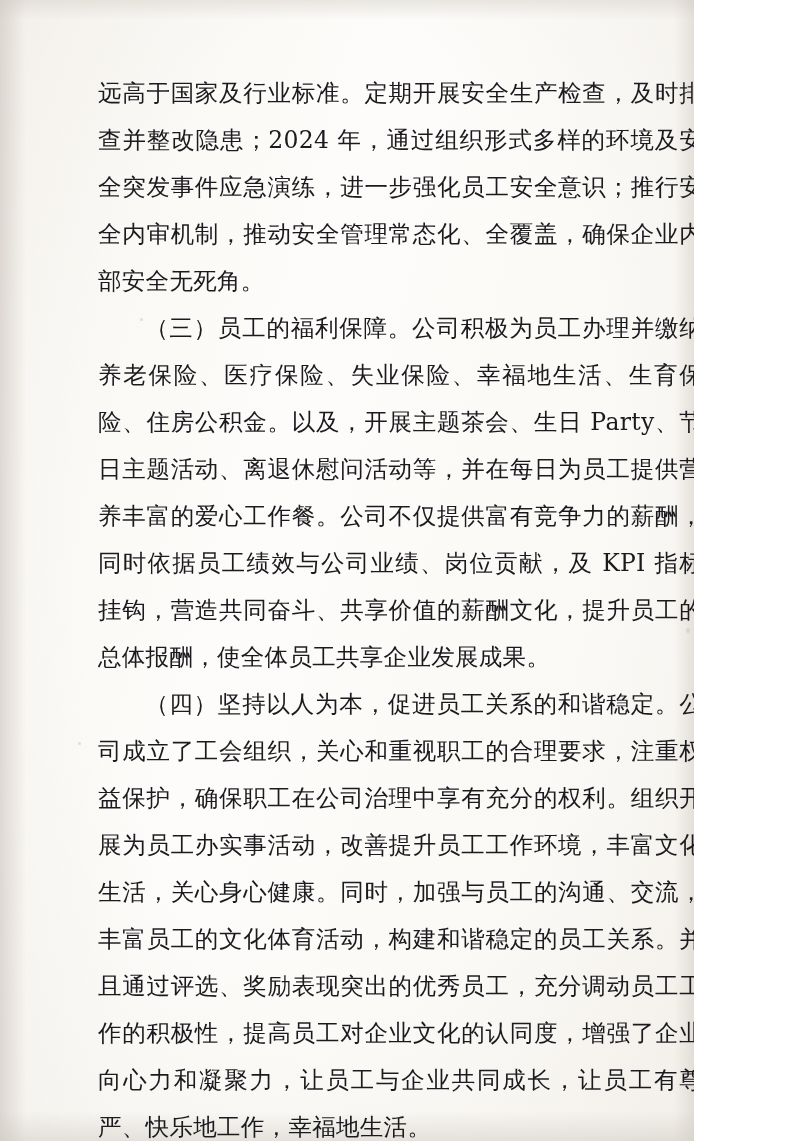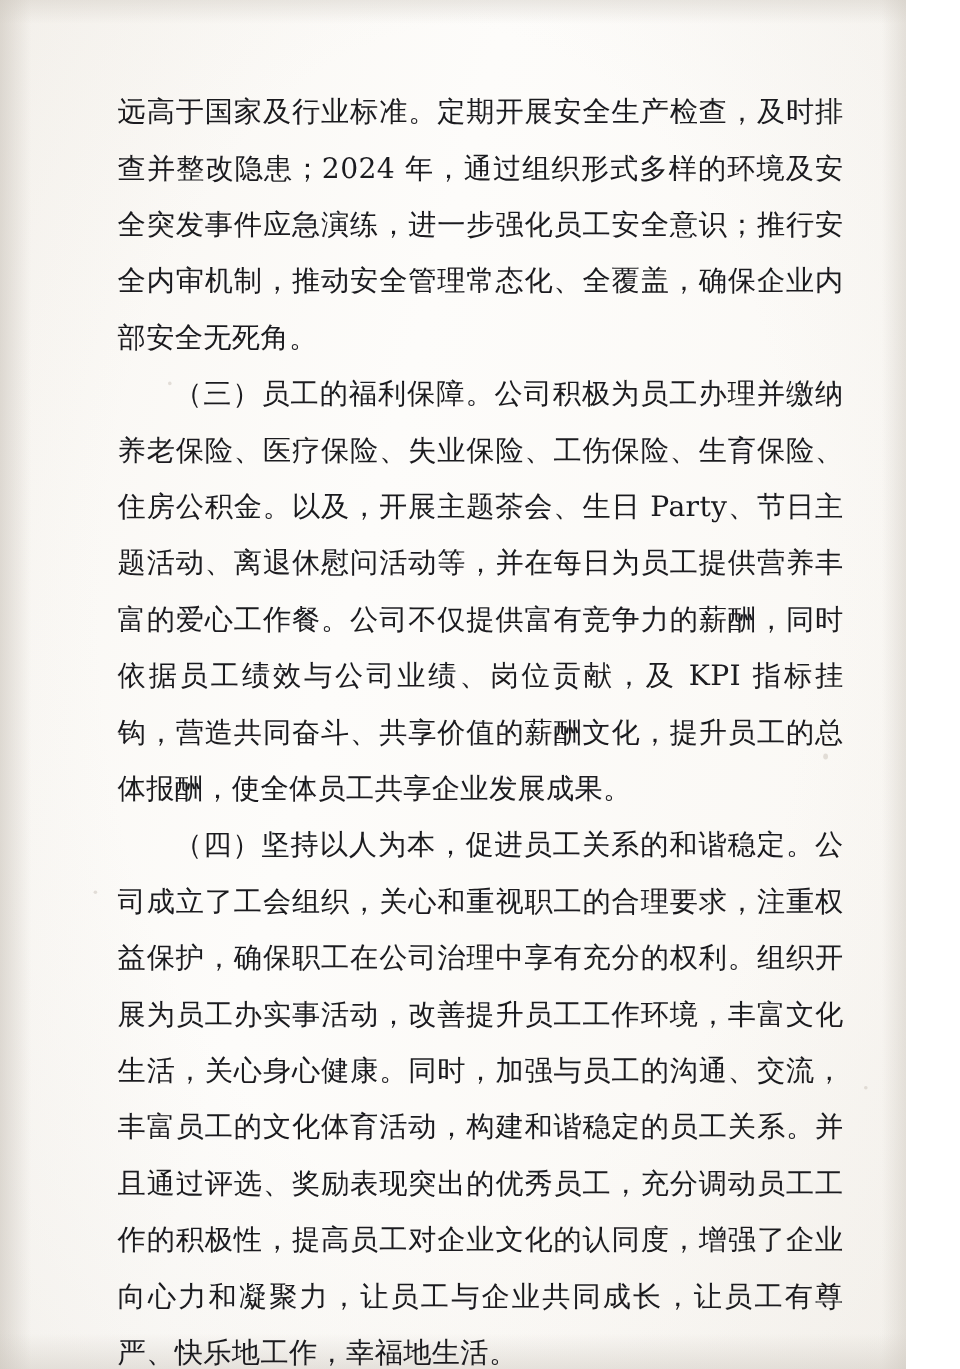--- a/index.html
+++ b/index.html
@@ -5,21 +5,21 @@
   html, body {
     margin: 0;
     padding: 0;
     background: #ffffff;
   }
   body {
     font-family: "DejaVu Serif", "Liberation Serif", serif;
   }
   .page {
     position: relative;
-    width: 755px;
+    width: 694px;
     height: 1141px;
     background: #fdfcfa;
     overflow: hidden;
   }
   
   .paper-texture {
     position: absolute;
     inset: 0;
     background:
       radial-gradient(ellipse at 50% 45%, rgba(255,255,255,0) 55%, rgba(225,220,212,0.30) 100%),
@@ -93,18 +93,18 @@
 
   <div class="speck" style="left:140px; top:318px; width:3px; height:3px;"></div>
   <div class="speck" style="left:686px; top:628px; width:4px; height:5px;"></div>
   <div class="speck" style="left:78px;  top:742px; width:3px; height:3px;"></div>
   <div class="speck" style="left:720px; top:905px; width:3px; height:3px;"></div>
 
   <div class="text-body">
 
     <p class="para">远高于国家及行业标准。定期开展安全生产检查，及时排查并整改隐患；2024 年，通过组织形式多样的环境及安全突发事件应急演练，进一步强化员工安全意识；推行安全内审机制，推动安全管理常态化、全覆盖，确保企业内部安全无死角。</p>
 
-    <p class="para indent">（三）员工的福利保障。公司积极为员工办理并缴纳养老保险、医疗保险、失业保险、工伤保险、生育保险、住房公积金。以及，开展主题茶会、生日 Party、节日主题活动、离退休慰问活动等，并在每日为员工提供营养丰富的爱心工作餐。公司不仅提供富有竞争力的薪酬，同时依据员工绩效与公司业绩、岗位贡献，及 KPI 指标挂钩，营造共同奋斗、共享价值的薪酬文化，提升员工的总体报酬，使全体员工共享企业发展成果。</p>
+    <p class="para indent">（三）员工的福利保障。公司积极为员工办理并缴纳养老保险、医疗保险、失业保险、幸福地生活、生育保险、住房公积金。以及，开展主题茶会、生日 Party、节日主题活动、离退休慰问活动等，并在每日为员工提供营养丰富的爱心工作餐。公司不仅提供富有竞争力的薪酬，同时依据员工绩效与公司业绩、岗位贡献，及 KPI 指标挂钩，营造共同奋斗、共享价值的薪酬文化，提升员工的总体报酬，使全体员工共享企业发展成果。</p>
 
     <p class="para indent">（四）坚持以人为本，促进员工关系的和谐稳定。公司成立了工会组织，关心和重视职工的合理要求，注重权益保护，确保职工在公司治理中享有充分的权利。组织开展为员工办实事活动，改善提升员工工作环境，丰富文化生活，关心身心健康。同时，加强与员工的沟通、交流，丰富员工的文化体育活动，构建和谐稳定的员工关系。并且通过评选、奖励表现突出的优秀员工，充分调动员工工作的积极性，提高员工对企业文化的认同度，增强了企业向心力和凝聚力，让员工与企业共同成长，让员工有尊严、快乐地工作，幸福地生活。</p>
 
   </div>
 </div>
 
 </body></html>

